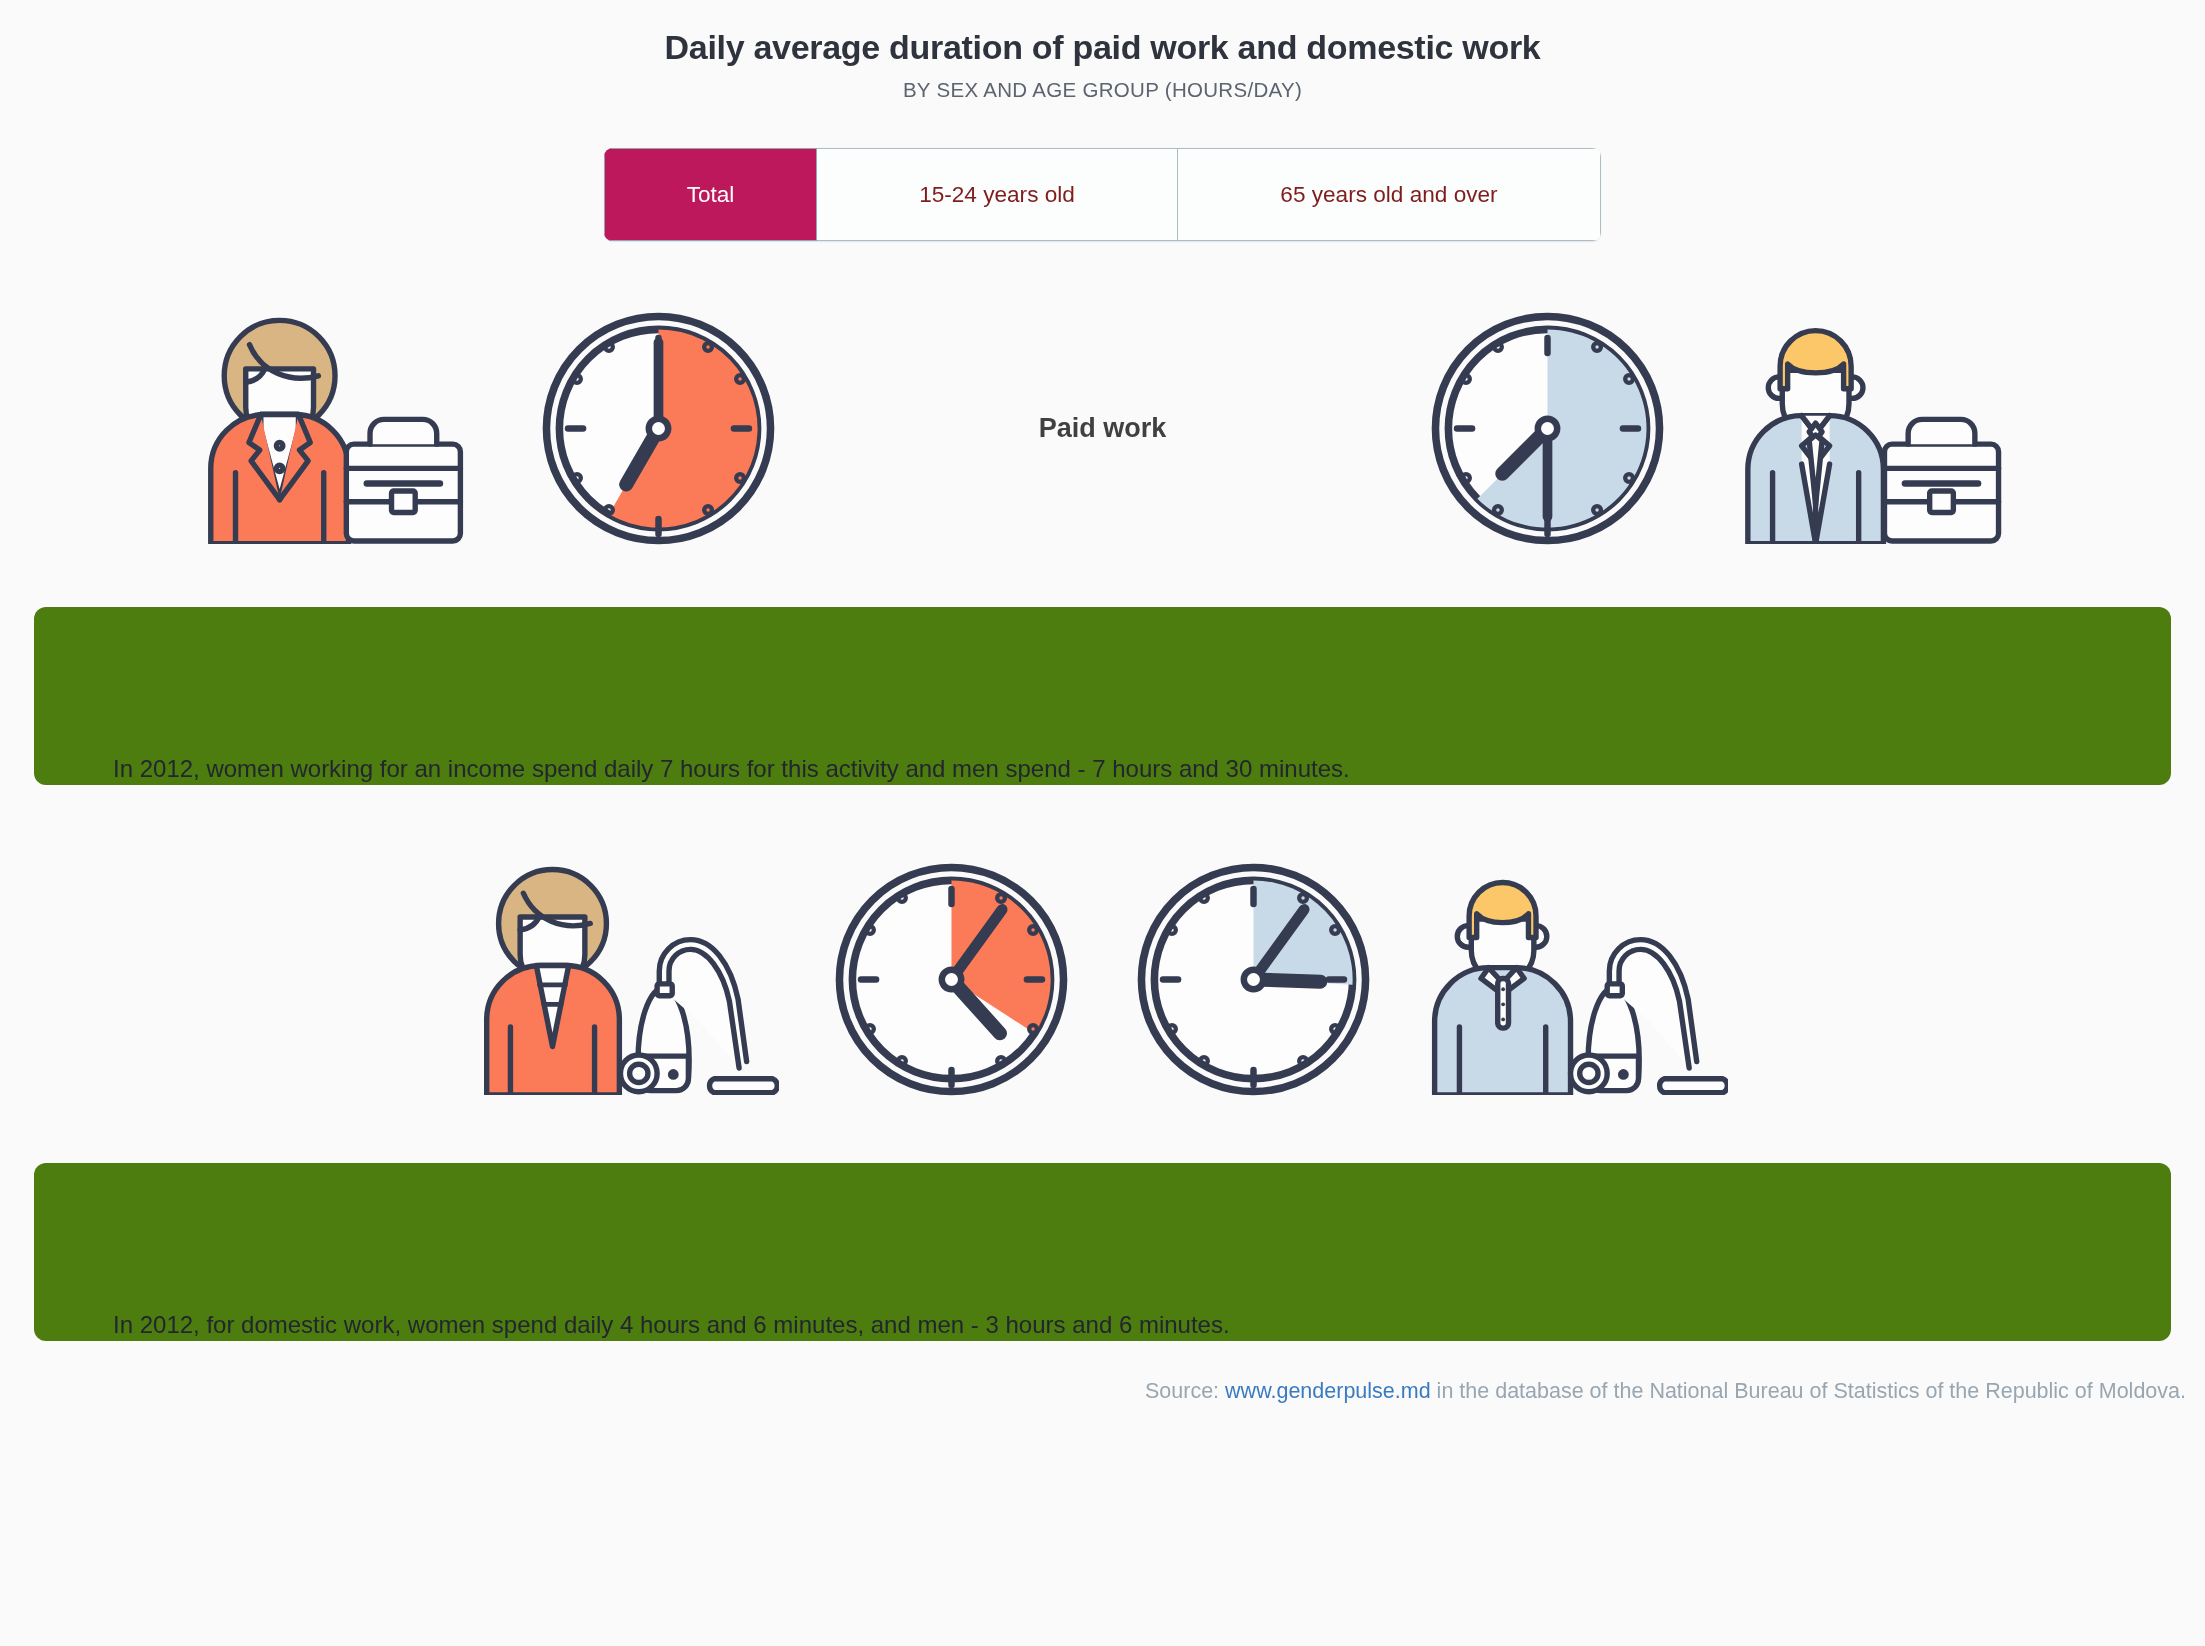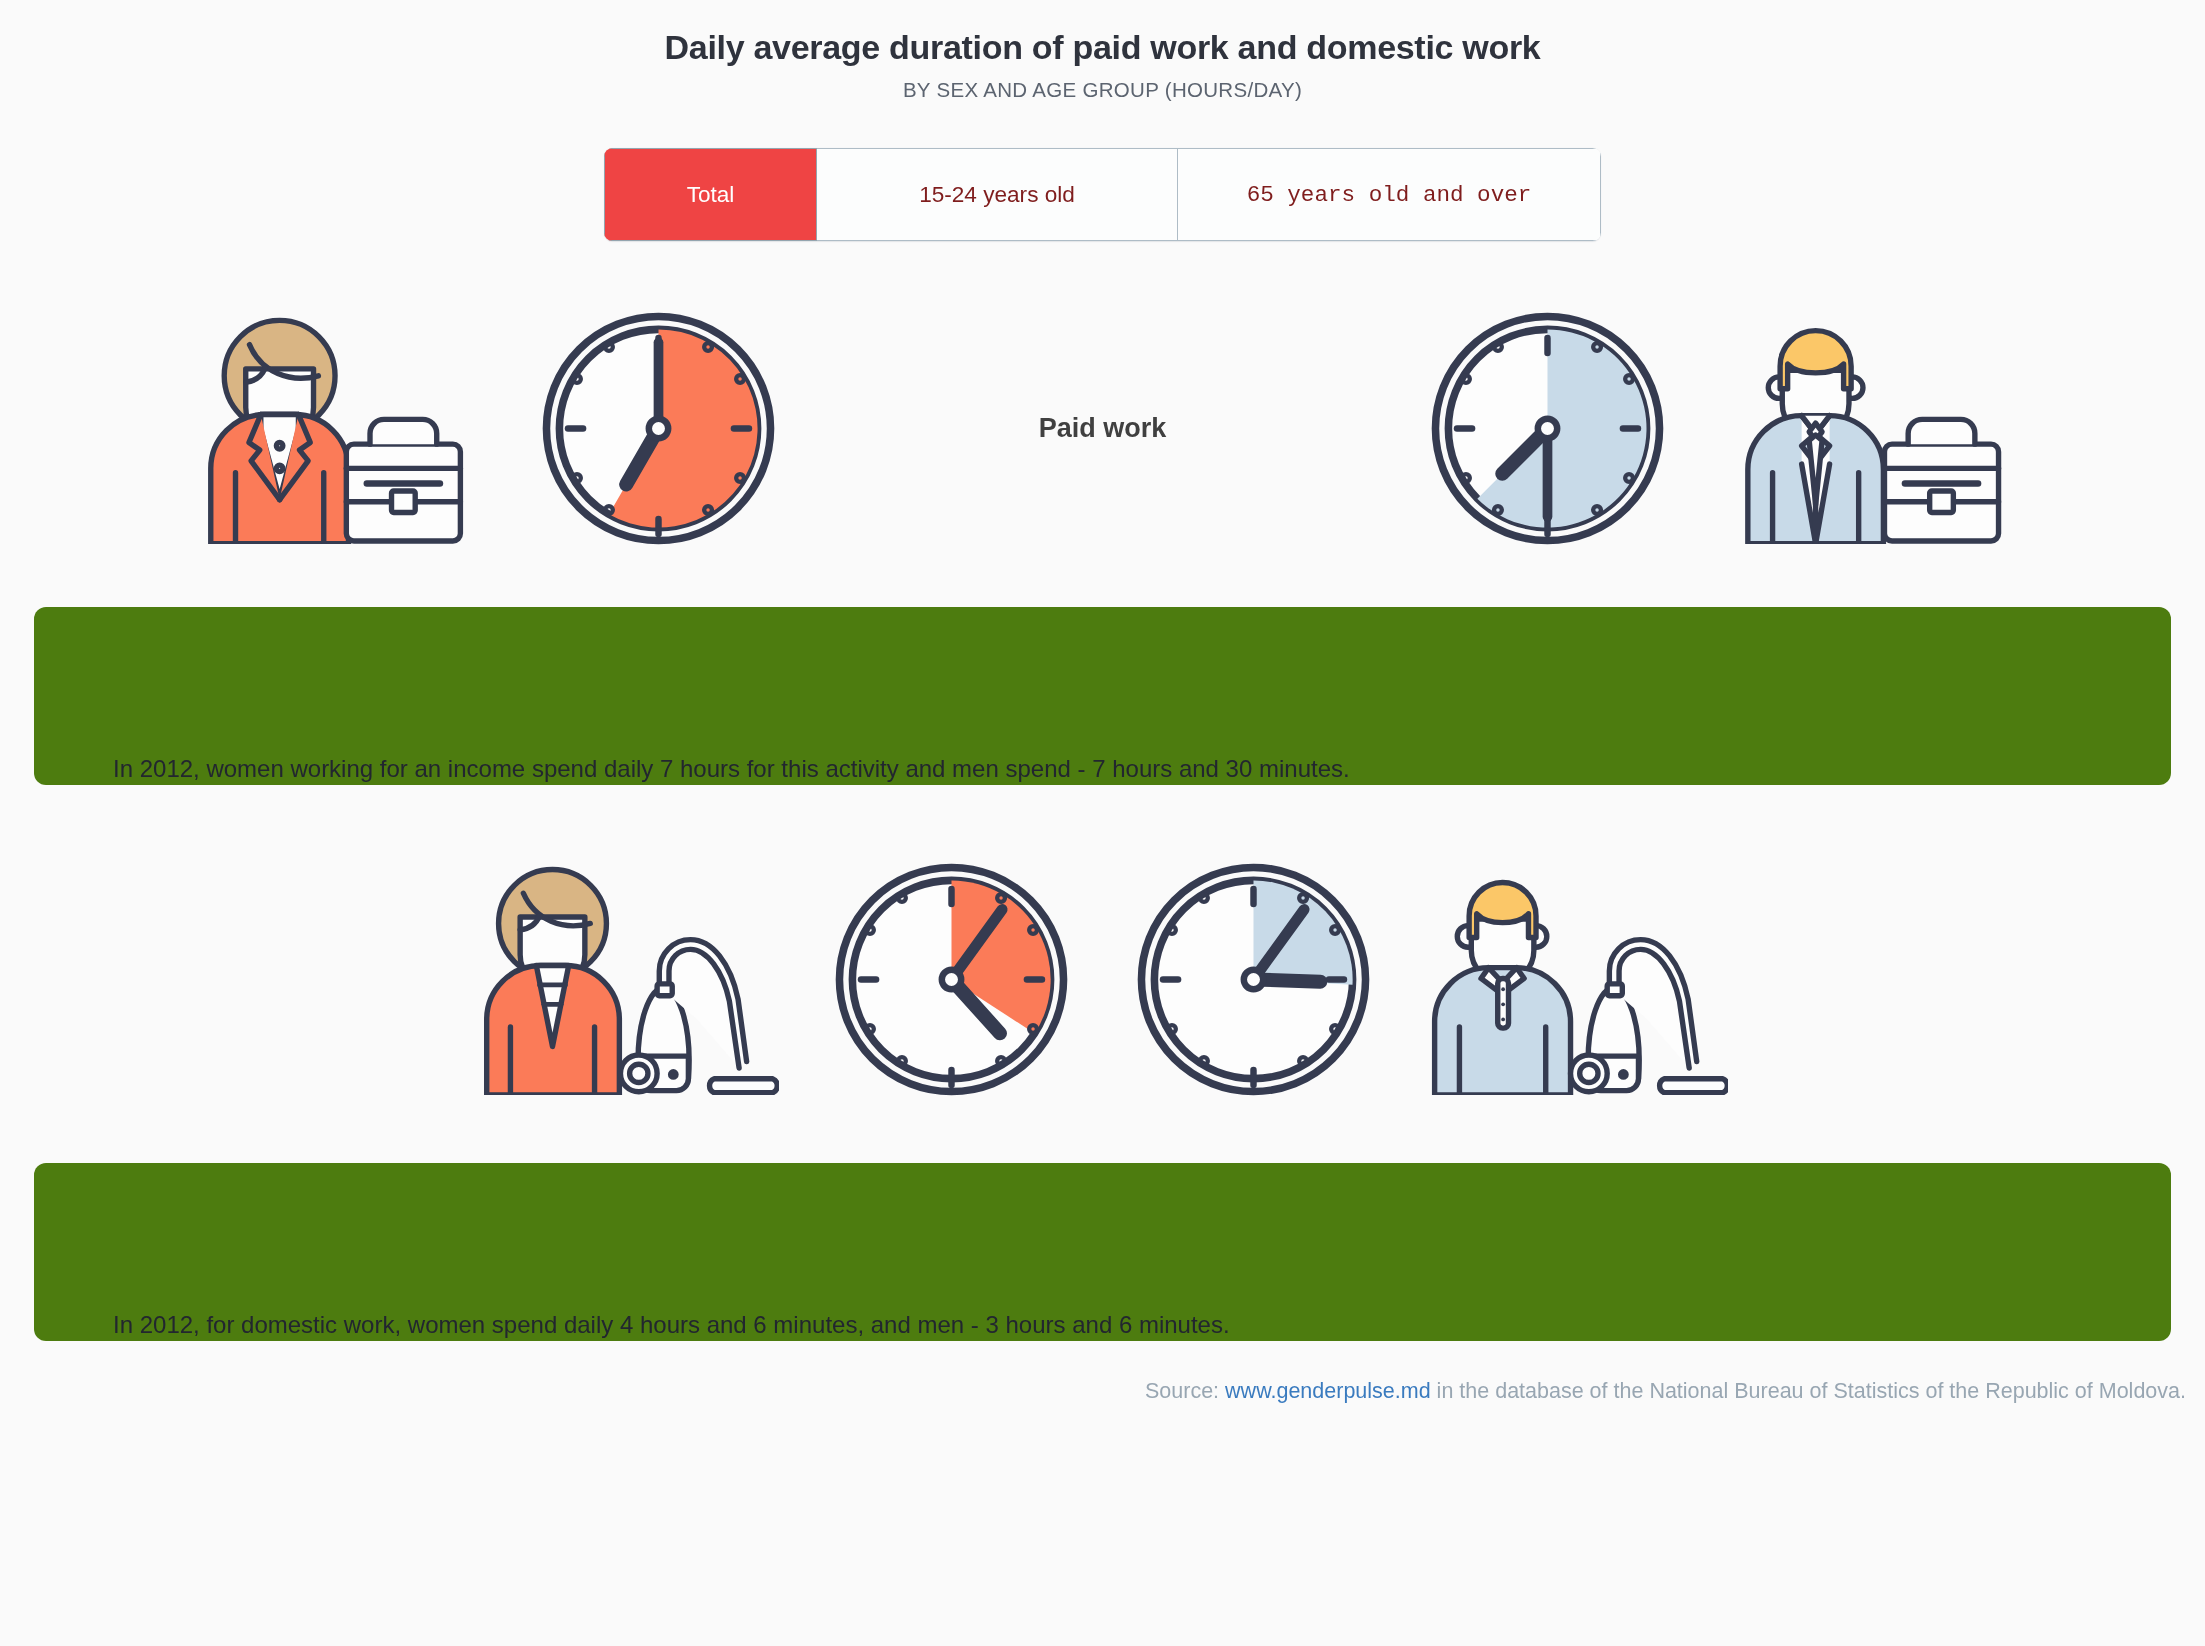--- a/index.html
+++ b/index.html
@@ -54,28 +54,28 @@
     font-size: 22.6px;
     white-space: nowrap;
     background: #FCFDFD;
     color: #7f1d1d;
     border: 1.1px solid #AEBCC6;
     border-left: none;
     padding: 0 25px;
   }
   .tab:first-child { border-left: 1.1px solid #AEBCC6; }
   .tab.active {
-    background: #ef4444;
+    background: #be185d;
     color: #FFFFFF;
     border-color: #94A5AF;
   }
   .tab-total { width: 213px; padding: 0; }
   .tab-15 { width: 361px; }
   .tab-25 { width: 361px; }
-  .tab-65 { width: 423px; font-family: Liberation Mono, monospace; }
+  .tab-65 { width: 423px; }
 
   
   .row {
     position: relative;
     display: flex;
     align-items: center;
     justify-content: center;
     height: 280px;
   }
   .row-paid  { margin-top: 47px; }

